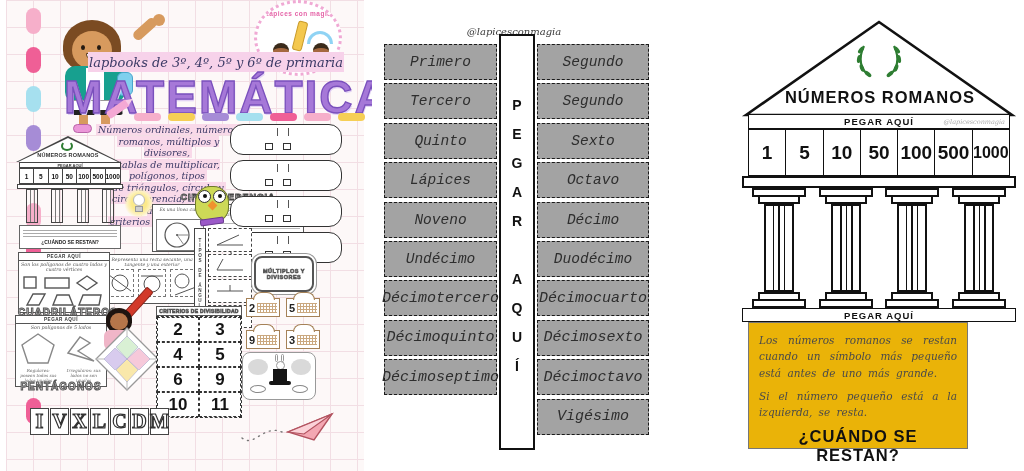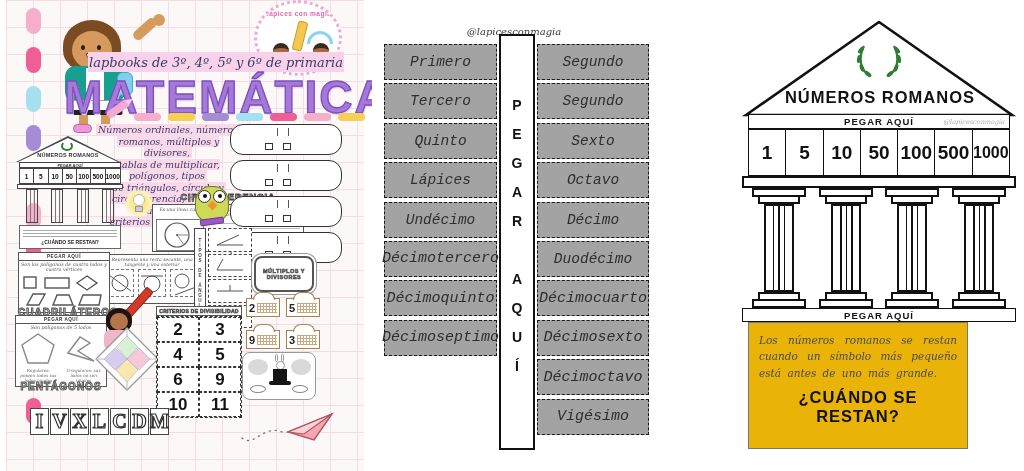--- a/index.html
+++ b/index.html
@@ -570,20 +570,21 @@
 </div>
 
 <div id="middle-panel" class="pos">
   <div class="pos wm">@lapicesconmagia</div>
 
   <div class="pos ord-col ord-left">
     <div class="ord-box">Primero</div>
     <div class="ord-box">Tercero</div>
     <div class="ord-box">Quinto</div>
     <div class="ord-box">Lápices</div>
+    <div class="ord-box">Noveno</div>
     <div class="ord-box">Undécimo</div>
     <div class="ord-box sm">Décimotercero</div>
     <div class="ord-box sm">Décimoquinto</div>
     <div class="ord-box sm">Décimoseptimo</div>
   </div>
 
   <div class="pos spine">
     <div class="spine-text">PEGAR AQUÍ</div>
   </div>
 
@@ -668,15 +669,16 @@
         <div class="rcol-shaft"></div>
       <div class="rcol-base1"></div>
         <div class="rcol-base2"></div>
     </div>
   </div>
 
   <div class="pos rp-band2">PEGAR AQUÍ</div>
 
   <div class="pos rp-text">
     <div class="rp-para">Los números romanos se restan cuando un símbolo más pequeño está antes de uno más grande.</div>
+    <div class="rp-para">Si el número pequeño está a la izquierda, se resta.</div>
     <div class="rp-q">¿CUÁNDO SE RESTAN?</div>
   </div>
 </div>
 
 </body></html>

